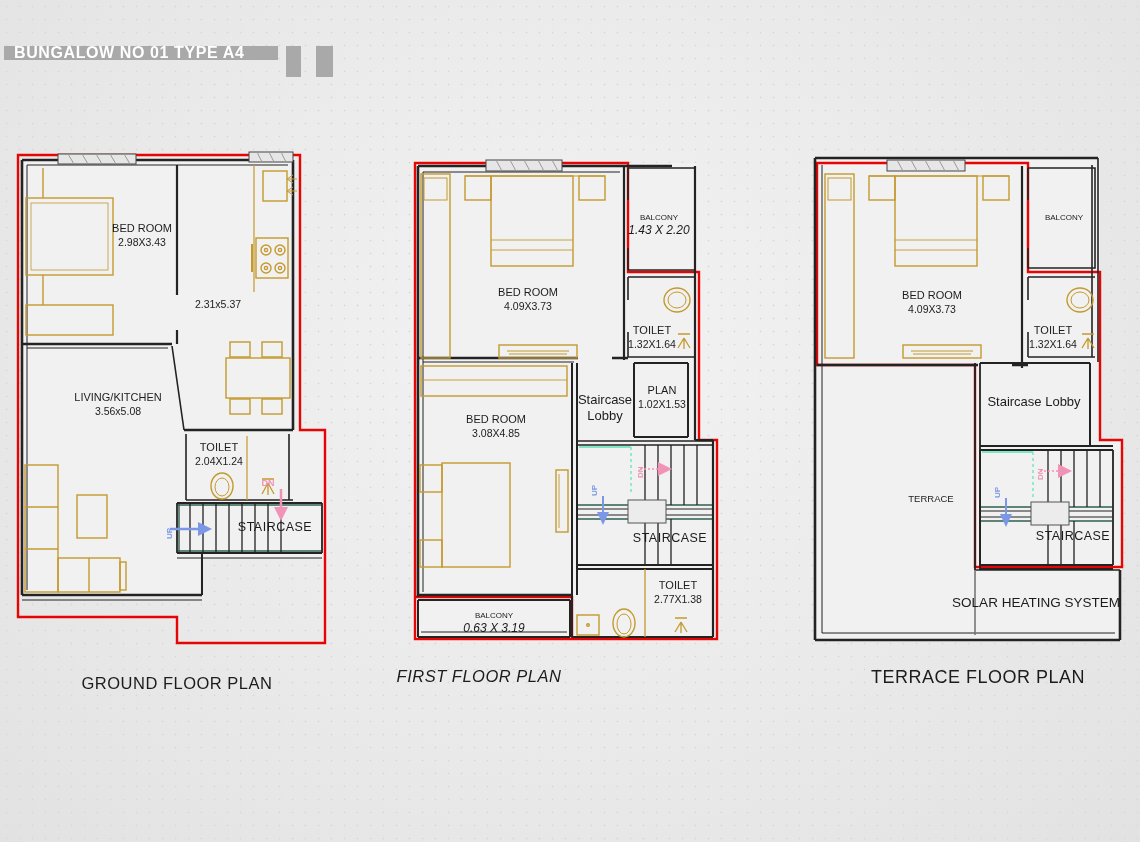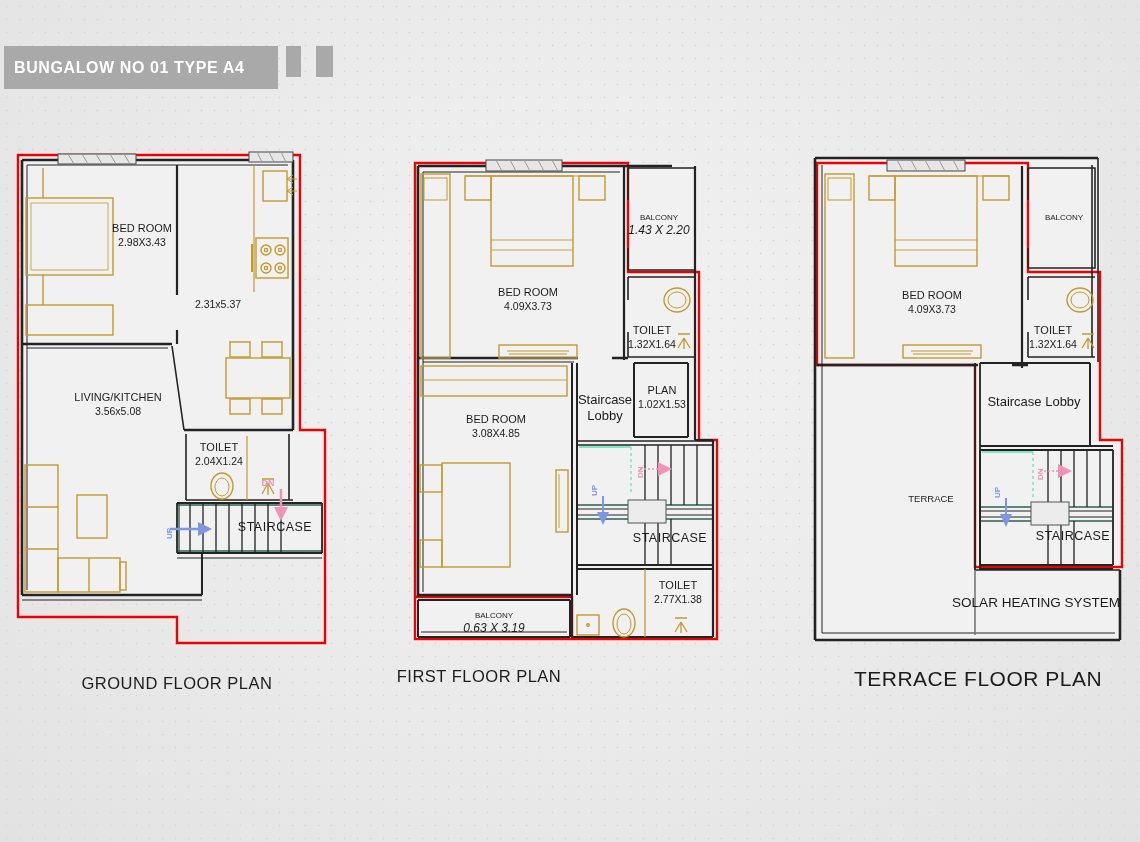--- a/index.html
+++ b/index.html
@@ -6,21 +6,21 @@
   .page{
     position:relative; width:1140px; height:842px; overflow:hidden;
     font-family:"Liberation Sans", sans-serif; color:#1c1c1c;
     background-image:
       radial-gradient(#d7d7d7 0.8px, rgba(0,0,0,0) 1.1px),
       radial-gradient(ellipse at 50% 42%, #f3f3f3 0%, #eaeaea 55%, #e2e2e2 100%);
     background-size:13px 13px, 100% 100%;
   }
   svg{position:absolute; left:0; top:0;}
   .titlebar{
-    position:absolute; left:4px; top:46px; width:274px; height:43px;
+    position:absolute; left:4px; top:46px; width:274px; height:14px;
     background:#a9a9a9; display:flex; align-items:center; padding-left:10px;
     box-sizing:border-box;
   }
   .titlebar-text{ color:#fff; font-weight:bold; font-size:16px; letter-spacing:0.6px; }
   .sq1{ position:absolute; left:286px; top:46px; width:15px; height:31px; background:#a9a9a9; }
   .sq2{ position:absolute; left:316px; top:46px; width:17px; height:31px; background:#a9a9a9; }
   .lbl{ position:absolute; transform:translateX(-50%); text-align:center;
         white-space:nowrap; line-height:1.25; font-size:11px; }
   .lbl .dim{ font-size:10.5px; }
   .small{ font-size:8px; }
@@ -325,17 +325,17 @@
     <div>TERRACE</div>
   </div>
   <div class="lbl stair" style="left:1073px; top:529px;">
     <div>STAIRCASE</div>
   </div>
   <div class="lbl" style="left:1036px; top:595px; font-size:13.5px;">
     <div>SOLAR HEATING SYSTEM</div>
   </div>
 
   <div class="plan-title" style="left:177px; top:674px;">GROUND FLOOR PLAN</div>
-  <div class="plan-title" style="left:479px; top:667px;">FIRST FLOOR PLAN</div>
-  <div class="plan-title" style="left:978px; top:667px; font-size:21px;">TERRACE FLOOR PLAN</div>
+  <div class="plan-title" style="left:479px; top:667px;font-style:italic;">FIRST FLOOR PLAN</div>
+  <div class="plan-title" style="left:978px; top:667px; font-size:18px;">TERRACE FLOOR PLAN</div>
 
 
 </div>
 
 </body></html>

